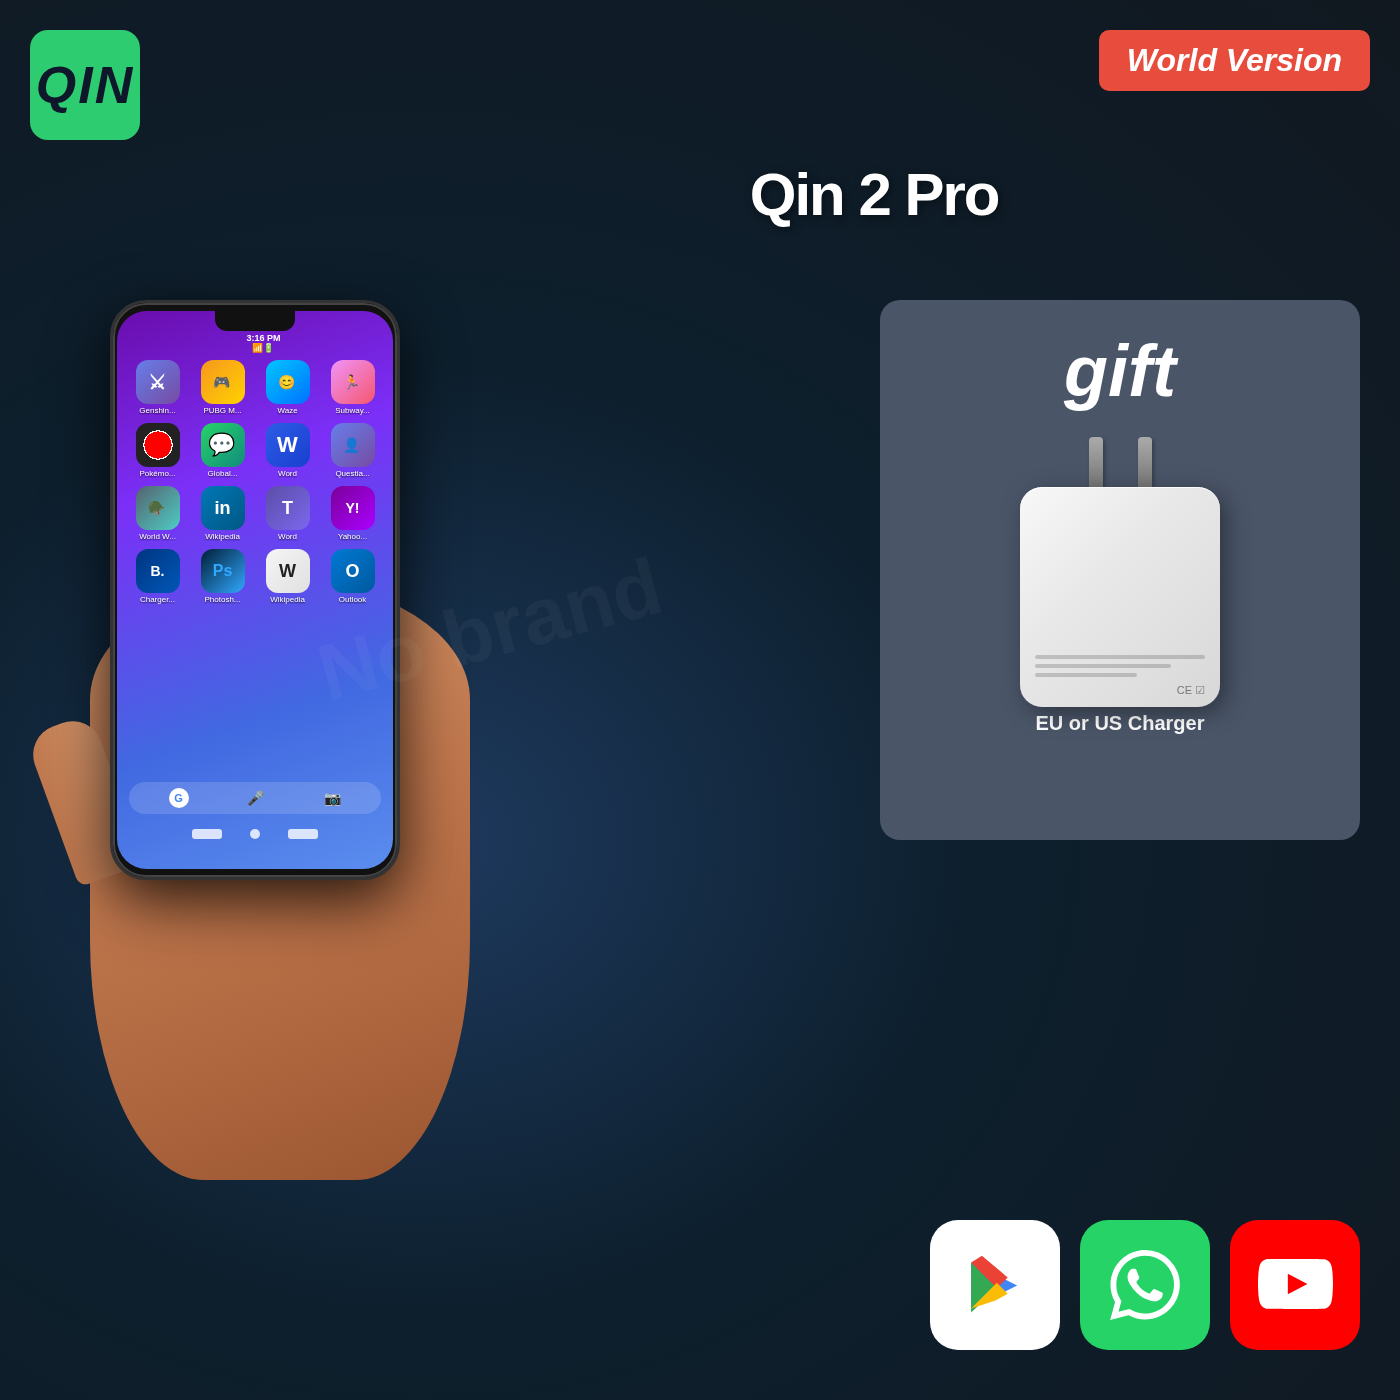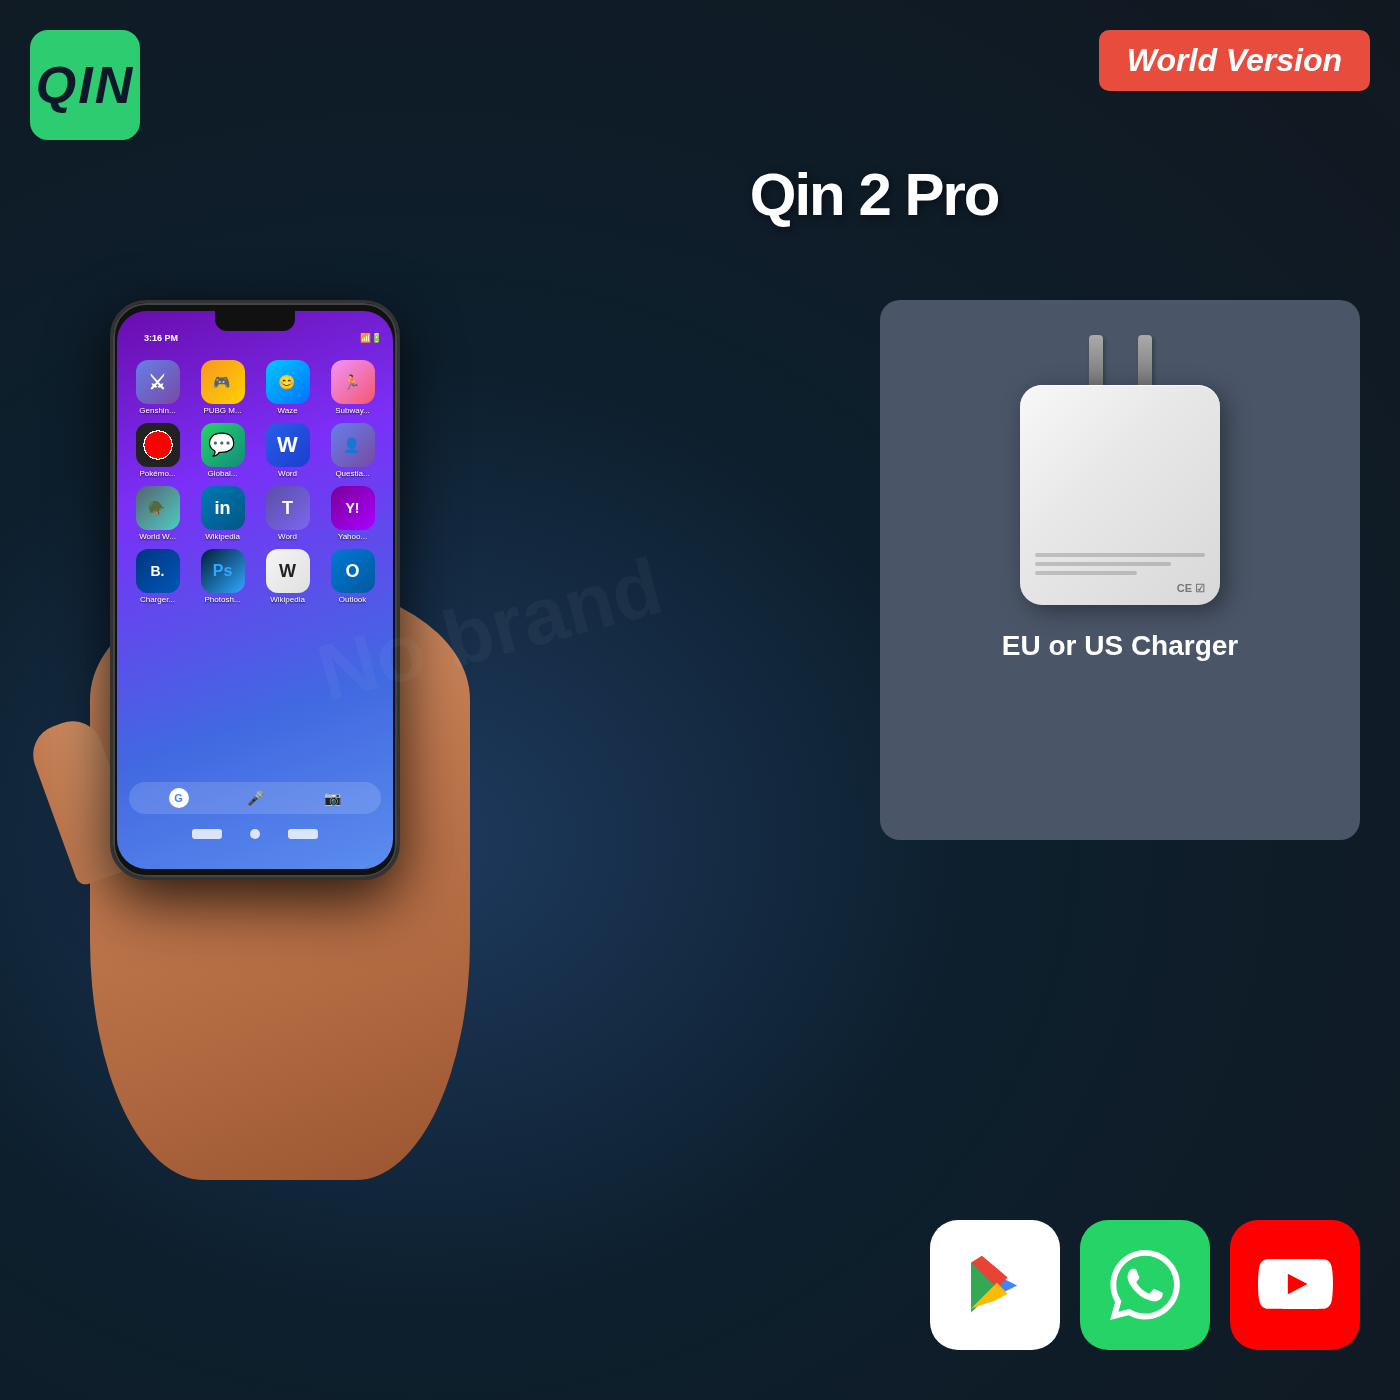--- a/index.html
+++ b/index.html
@@ -120,20 +120,21 @@
       top: 22px;
       left: 27px;
       right: 10px;
       display: flex;
       justify-content: space-between;
       align-items: center;
       font-size: 9px;
       color: white;
       font-weight: bold;
       z-index: 5;
+      flex-direction: column;
     }
 
     
     .app-grid {
       position: absolute;
       top: 45px;
       left: 8px;
       right: 8px;
       display: grid;
       grid-template-columns: repeat(4, 1fr);
@@ -252,23 +253,22 @@
       width: 280px;
       height: 280px;
       position: relative;
       display: flex;
       align-items: center;
       justify-content: center;
     }
 
     .charger-label-text {
       color: white;
-      font-size: 28px;
+      font-size: 20px;
       font-weight: 700;
-      margin-top: 20px;
     }
 
     
     .bottom-apps {
       position: absolute;
       bottom: 50px;
       right: 40px;
       display: flex;
       gap: 20px;
     }
@@ -453,38 +453,39 @@
       <div class="phone-bottom-bar">
         <div class="nav-line"></div>
         <div class="nav-dot"></div>
         <div class="nav-line"></div>
       </div>
     </div>
   </div>
 </div>
 
 <div class="gift-box">
+  <div class="gift-title">gift</div>
 
   <div class="charger-illustration">
     <div style="position:relative; display:flex; flex-direction:column; align-items:center;">
 
       <div style="display:flex; gap:35px; margin-bottom:0;">
         <div style="width:14px; height:50px; background:linear-gradient(180deg,#aaa,#777); border-radius:4px 4px 0 0; box-shadow: 2px 2px 4px rgba(0,0,0,0.3);"></div>
         <div style="width:14px; height:50px; background:linear-gradient(180deg,#aaa,#777); border-radius:4px 4px 0 0; box-shadow: 2px 2px 4px rgba(0,0,0,0.3);"></div>
       </div>
 
       <div style="width:200px; height:220px; background:linear-gradient(135deg,#f8f8f8 0%,#e8e8e8 40%,#d8d8d8 100%); border-radius:22px; box-shadow: 6px 6px 25px rgba(0,0,0,0.4), inset 0 1px 0 rgba(255,255,255,0.8); position:relative;">
 
         <div style="position:absolute; bottom:30px; left:15px; right:15px;">
           <div style="height:4px; background:rgba(100,100,100,0.3); border-radius:2px; margin-bottom:5px;"></div>
           <div style="height:4px; background:rgba(100,100,100,0.3); border-radius:2px; margin-bottom:5px; width:80%;"></div>
           <div style="height:4px; background:rgba(100,100,100,0.3); border-radius:2px; width:60%;"></div>
         </div>
 
-        <div style="position:absolute; bottom:10px; right:15px; font-size:11px; color:#777; font-weight:bold;">CE ☑</div>
+        <div style="position:absolute; bottom:10px; right:15px; font-size:11px; color:#777; font-weight:normal;">CE ☑</div>
       </div>
     </div>
   </div>
 
   <div class="charger-label-text">EU or US Charger</div>
 </div>
 
 <div class="bottom-apps">
 
   <div class="bottom-app-icon play-store-icon">

